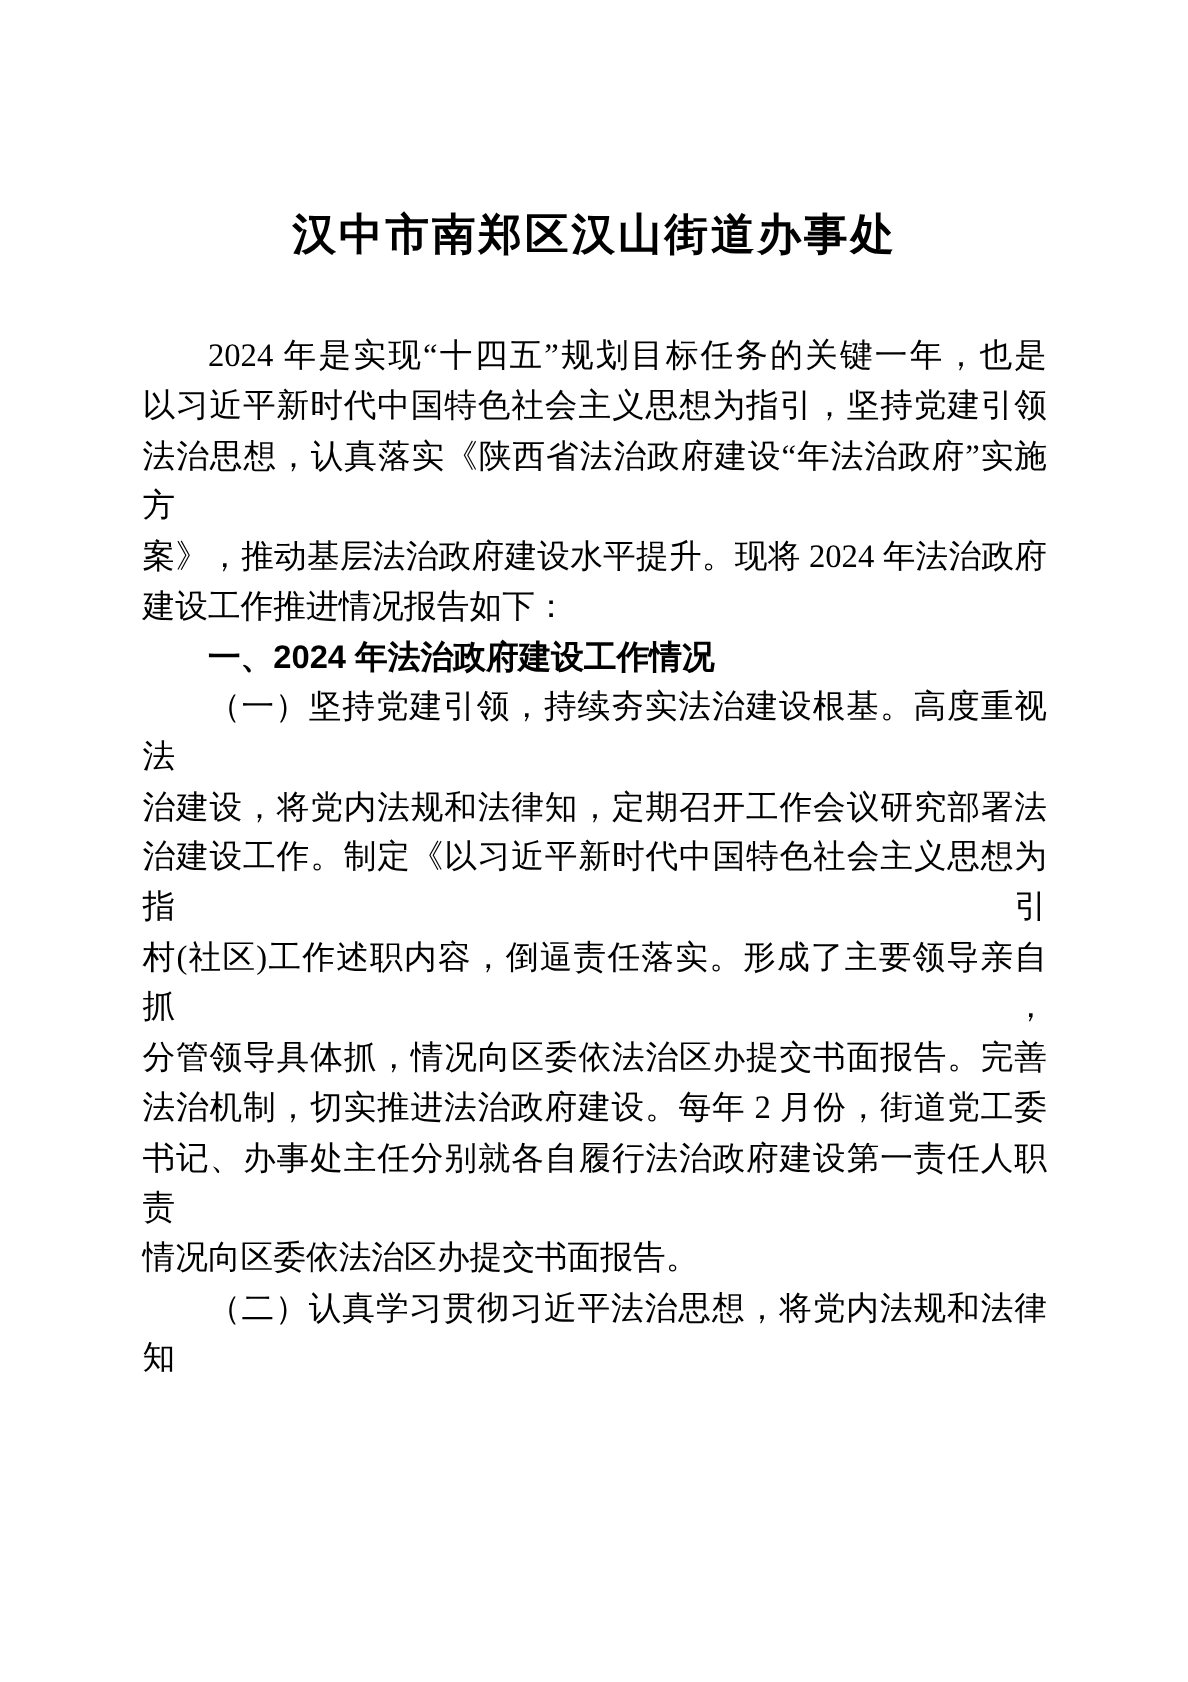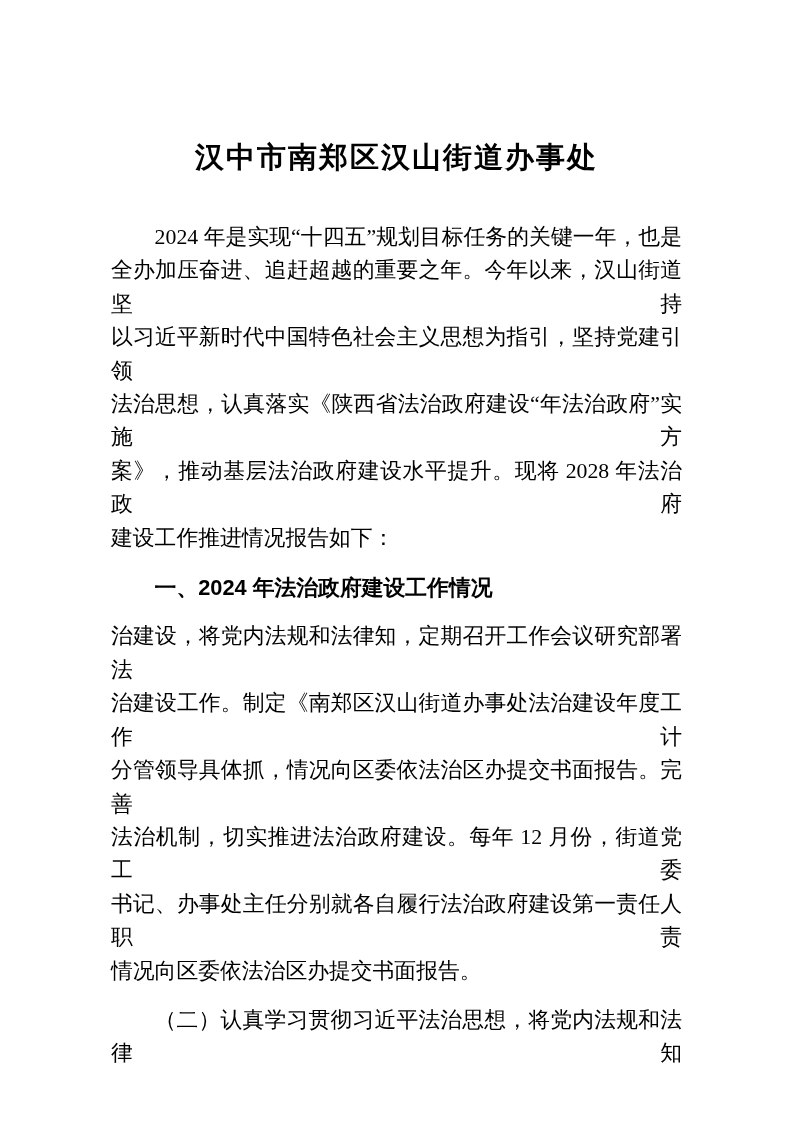--- a/index.html
+++ b/index.html
@@ -24,21 +24,21 @@
     line-height: 38px;
     text-align: center;
     letter-spacing: 2px;
   }
   .doc-body {
     margin-top: 45px;
     font-family: "Liberation Serif", "DejaVu Serif", serif;
     font-size: 21.8px;
     line-height: 33.4px;
   }
-  .para { margin: 16px; }
+  .para { margin: 0; }
   .line {
     text-align: justify;
     text-align-last: justify;
     text-justify: inter-character;
     white-space: normal;
   }
   .line.indent { text-indent: 2em; }
   .line.end {
     text-align: right;
     text-align-last: left;
@@ -58,36 +58,37 @@
 <div class="page">
 
   <h1 class="doc-title">
     <div>汉中市南郑区汉山街道办事处</div>
   </h1>
 
   <div class="doc-body">
 
     <div class="para">
       <div class="line indent">2024 年是实现“十四五”规划目标任务的关键一年，也是</div>
-      <div class="line">全办加压奋进、追赶超越的重要之年。今年以来，汉山街道坚持</div>
       <div class="line">以习近平新时代中国特色社会主义思想为指引，坚持党建引领</div>
       <div class="line">法治思想，认真落实《陕西省法治政府建设“年法治政府”实施方</div>
-      <div class="line">案》，推动基层法治政府建设水平提升。现将 2028 年法治政府</div>
+      <div class="line">案》，推动基层法治政府建设水平提升。现将 2024 年法治政府</div>
       <div class="line end">建设工作推进情况报告如下：</div>
     </div>
 
     <div class="para">
       <div class="line heading">一、2024 年法治政府建设工作情况</div>
     </div>
 
     <div class="para">
+      <div class="line indent">（一）坚持党建引领，持续夯实法治建设根基。高度重视法</div>
       <div class="line">治建设，将党内法规和法律知，定期召开工作会议研究部署法</div>
-      <div class="line">治建设工作。制定《南郑区汉山街道办事处法治建设年度工作计</div>
+      <div class="line">治建设工作。制定《以习近平新时代中国特色社会主义思想为指引</div>
+      <div class="line">村(社区)工作述职内容，倒逼责任落实。形成了主要领导亲自抓，</div>
       <div class="line">分管领导具体抓，情况向区委依法治区办提交书面报告。完善</div>
-      <div class="line">法治机制，切实推进法治政府建设。每年 12 月份，街道党工委</div>
+      <div class="line">法治机制，切实推进法治政府建设。每年 2 月份，街道党工委</div>
       <div class="line">书记、办事处主任分别就各自履行法治政府建设第一责任人职责</div>
       <div class="line end">情况向区委依法治区办提交书面报告。</div>
     </div>
 
     <div class="para">
       <div class="line indent">（二）认真学习贯彻习近平法治思想，将党内法规和法律知</div>
 
     </div>
 
   </div>

